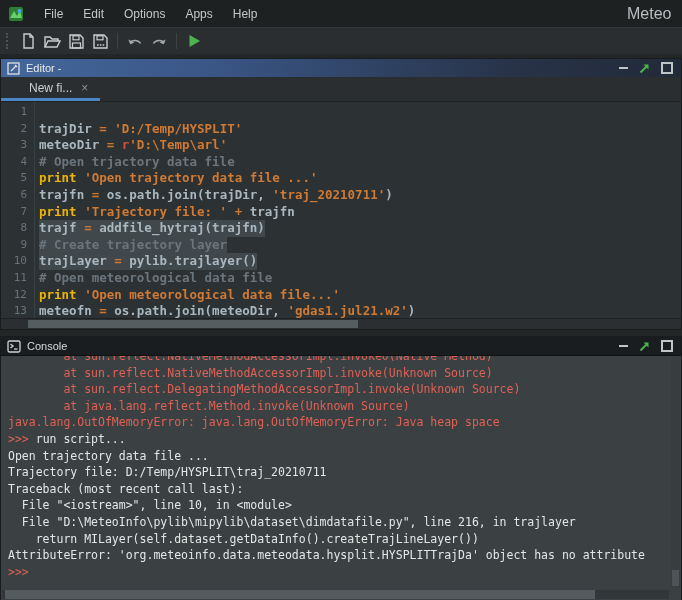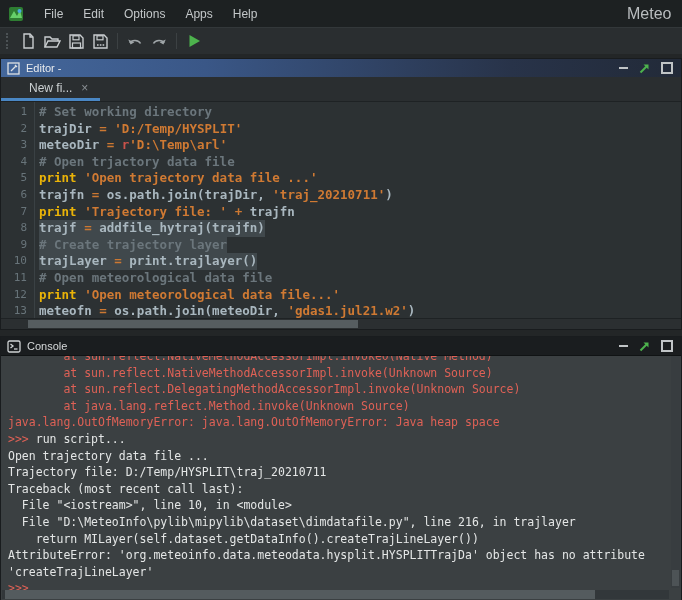--- a/index.html
+++ b/index.html
@@ -162,21 +162,20 @@
     <div class="tab">
       <span>New fi...</span>
       <span class="tab-close">×</span>
     </div>
   </div>
 
   <div class="code-area">
     <div>
         <div class="code-line">
           <div class="gutter-num">1</div>
-          <span class="code-text"><span class="tk-comment"># Set working directory</span></span>
         </div>
         <div class="code-line">
           <div class="gutter-num">2</div>
           <span class="code-text"><span class="tk-plain">trajDir </span><span class="tk-operator">= </span><span class="tk-string">'D:/Temp/HYSPLIT'</span></span>
         </div>
         <div class="code-line">
           <div class="gutter-num">3</div>
           <span class="code-text"><span class="tk-plain">meteoDir </span><span class="tk-operator">= </span><span class="tk-rprefix">r</span><span class="tk-string">'D:\Temp\arl'</span></span>
         </div>
         <div class="code-line">
@@ -198,21 +197,21 @@
         <div class="code-line selected">
           <div class="gutter-num">8</div>
           <span class="code-text"><span class="tk-plain">trajf </span><span class="tk-operator">= </span><span class="tk-plain">addfile_hytraj(trajfn)</span></span>
         </div>
         <div class="code-line selected">
           <div class="gutter-num">9</div>
           <span class="code-text"><span class="tk-comment"># Create trajectory layer</span></span>
         </div>
         <div class="code-line selected">
           <div class="gutter-num">10</div>
-          <span class="code-text"><span class="tk-plain">trajLayer </span><span class="tk-operator">= </span><span class="tk-plain">print.trajlayer()</span></span>
+          <span class="code-text"><span class="tk-plain">trajLayer </span><span class="tk-operator">= </span><span class="tk-plain">pylib.trajlayer()</span></span>
         </div>
         <div class="code-line">
           <div class="gutter-num">11</div>
           <span class="code-text"><span class="tk-comment"># Open meteorological data file</span></span>
         </div>
         <div class="code-line">
           <div class="gutter-num">12</div>
           <span class="code-text"><span class="tk-keyword">print </span><span class="tk-string">'Open meteorological data file...'</span></span>
         </div>
         <div class="code-line">
@@ -253,21 +252,20 @@
         <div class="console-line"><span class="cl-error">        at java.lang.reflect.Method.invoke(Unknown Source)</span></div>
         <div class="console-line"><span class="cl-error">java.lang.OutOfMemoryError: java.lang.OutOfMemoryError: Java heap space</span></div>
         <div class="console-line"><span class="cl-prompt">&gt;&gt;&gt; </span><span class="cl-output">run script...</span></div>
         <div class="console-line"><span class="cl-output">Open trajectory data file ...</span></div>
         <div class="console-line"><span class="cl-output">Trajectory file: D:/Temp/HYSPLIT\traj_20210711</span></div>
         <div class="console-line"><span class="cl-output">Traceback (most recent call last):</span></div>
         <div class="console-line"><span class="cl-output">  File "&lt;iostream&gt;", line 10, in &lt;module&gt;</span></div>
         <div class="console-line"><span class="cl-output">  File "D:\MeteoInfo\pylib\mipylib\dataset\dimdatafile.py", line 216, in trajlayer</span></div>
         <div class="console-line"><span class="cl-output">    return MILayer(self.dataset.getDataInfo().createTrajLineLayer())</span></div>
         <div class="console-line"><span class="cl-output">AttributeError: 'org.meteoinfo.data.meteodata.hysplit.HYSPLITTrajDa' object has no attribute</span></div>
-        <div class="console-line"><span class="cl-output">'createTrajLineLayer'</span></div>
         <div class="console-line"><span class="cl-prompt">&gt;&gt;&gt;</span></div>
       </div>
     <div class="console-vscroll">
       <div class="thumb"></div>
     </div>
     <div class="console-hscroll">
       <div class="thumb"></div>
     </div>
   </div>
 </div>

